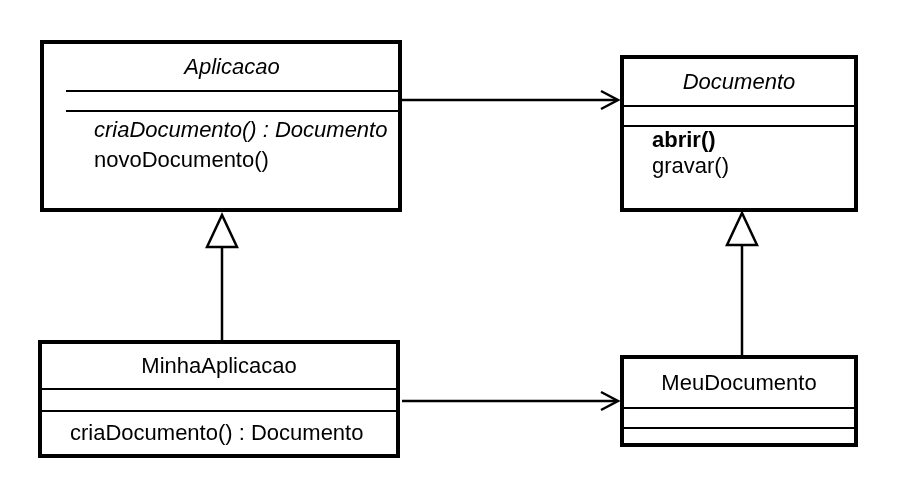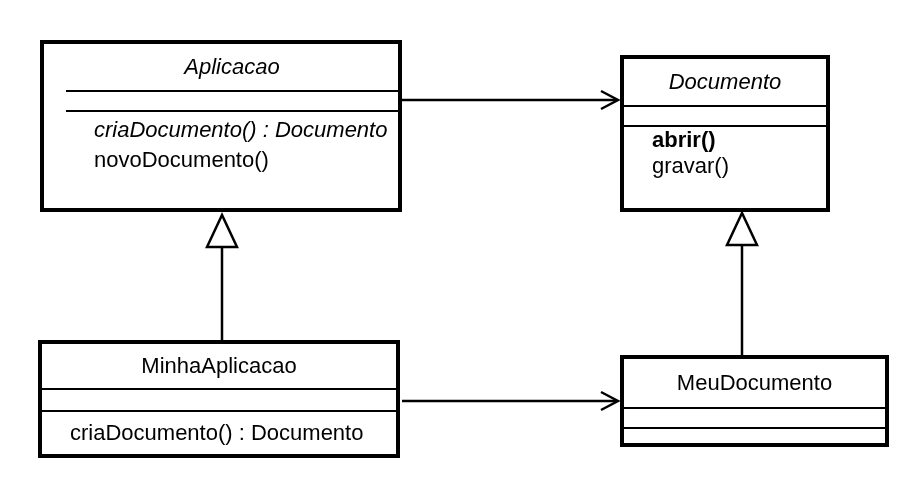--- a/index.html
+++ b/index.html
@@ -54,36 +54,36 @@
   .italic { font-style: italic; }
   .bold { font-weight: bold; }
 
   
   #box-aplicacao { left: 40px; top: 40px; width: 362px; height: 172px; padding-left: 22px; }
   #box-aplicacao .compartment-title { height: 46px; }
   #box-aplicacao .compartment-attrs { height: 20px; }
   #box-aplicacao .compartment-methods { line-height: 30px; padding-top: 3px; }
 
   
-  #box-documento { left: 620px; top: 55px; width: 210px; height: 157px; }
+  #box-documento { left: 620px; top: 55px; width: 238px; height: 157px; }
   #box-documento .compartment-title { height: 46px; }
   #box-documento .compartment-attrs { height: 20px; }
   #box-documento .compartment-methods { line-height: 26px; }
 
   
   #box-minhaaplicacao { left: 38px; top: 340px; width: 362px; height: 118px; }
   #box-minhaaplicacao .compartment-title { height: 44px; }
   #box-minhaaplicacao .compartment-attrs { height: 22px; }
   #box-minhaaplicacao .compartment-methods {
     display: flex;
     align-items: center;
   }
 
   
-  #box-meudocumento { left: 620px; top: 355px; width: 269px; height: 92px; }
+  #box-meudocumento { left: 620px; top: 355px; width: 238px; height: 92px; }
   #box-meudocumento .compartment-title { height: 48px; }
   #box-meudocumento .compartment-attrs { height: 20px; }
 </style>
 </head>
 <body>
 
 <div class="canvas">
 
   <svg class="connectors" viewBox="0 0 900 500">
 

